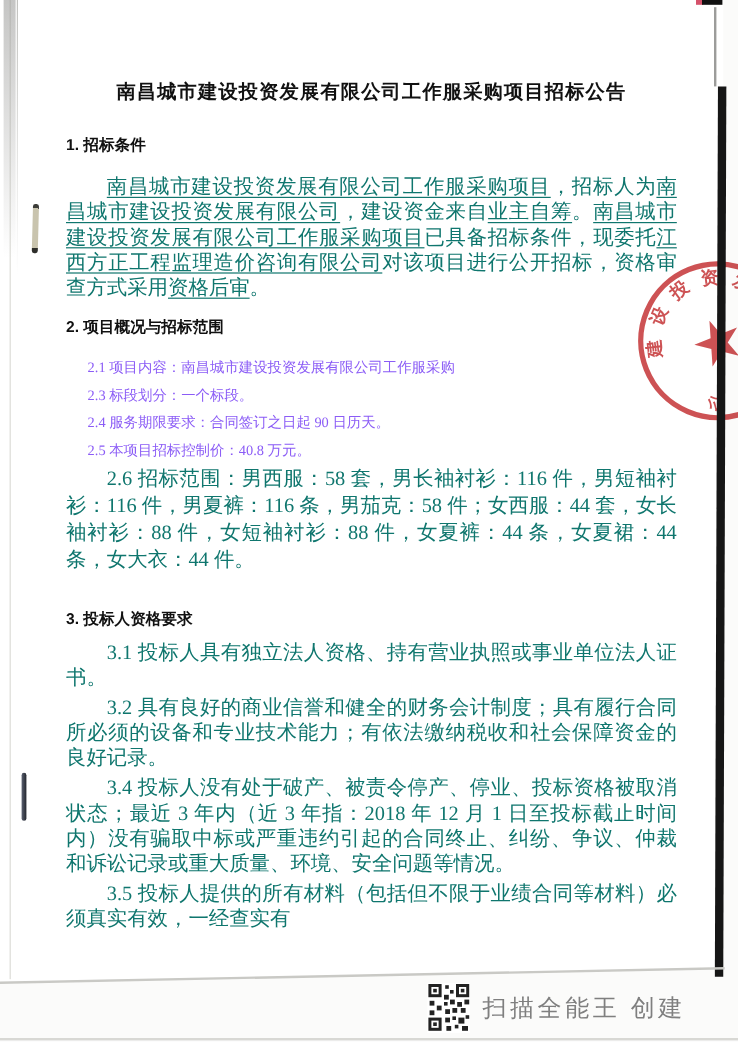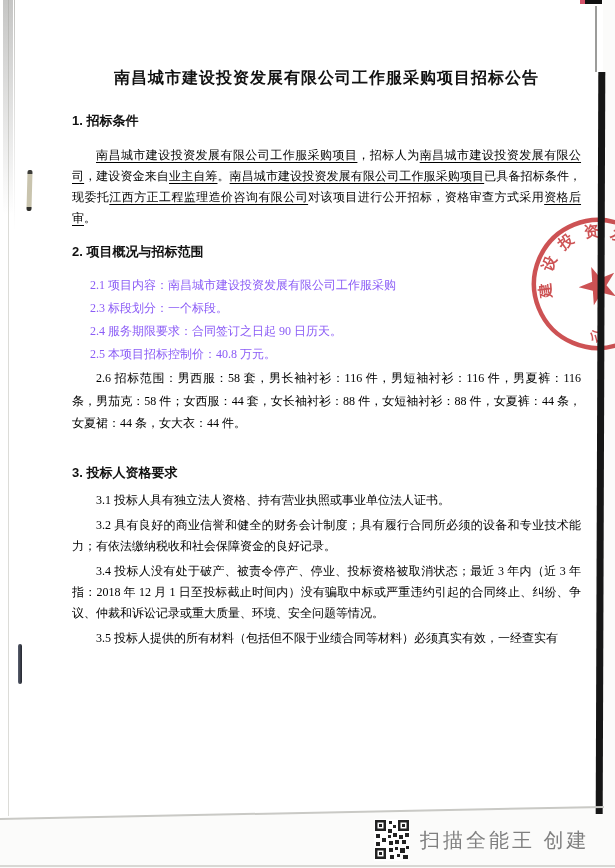--- a/index.html
+++ b/index.html
@@ -39,54 +39,54 @@
               transform:rotate(1.5deg); }
   .staple-2 { position:absolute; left:18px; top:644px; width:4px; height:40px; border-radius:2px;
               background:linear-gradient(to right,#5a6070,#23262e); }
   .edge-strip { position:absolute; left:597px; top:72px; width:7px; height:742px; background:#161616;
               transform:rotate(.2deg); }
   .edge-line-top { position:absolute; left:595px; top:6px; width:2px; height:66px; background:#9c9c9a; }
   .corner-mark-black { position:absolute; left:585px; top:0; width:17px; height:4px; background:#111; }
   .corner-mark-red { position:absolute; left:580px; top:0; width:6px; height:4px; background:#d5526a; }
 
   
-  .content { position:absolute; left:72px; top:66px; width:509px; }
+  .content { position:absolute; left:55px; top:66px; width:509px; }
   .doc-title {
     font-family:"Liberation Sans","DejaVu Sans",sans-serif;
     font-size:16px; font-weight:700; text-align:center; letter-spacing:1px;
     line-height:24px; color:#111;
   }
   .doc-num {
     font-family:"Liberation Sans","DejaVu Sans",sans-serif;
     font-size:11.5px; font-weight:700; text-align:center; margin-top:7px; line-height:14px;
   }
   h2.sec {
     font-family:"Liberation Sans","DejaVu Sans",sans-serif;
     font-size:13px; font-weight:700; color:#111; line-height:17px;
   }
   .sec-1 { margin-top:22px; }
   .sec-2 { margin-top:14px; }
   .sec-3 { margin-top:29px; }
   .para {
-    font-size:12px; line-height:21px; text-align:justify; color:#000000;
+    font-size:17px; line-height:21px; text-align:justify; color:#0f766e;
   }
   .p-intro { margin-top:16px; text-indent:2em; }
   .u { text-decoration:underline; text-underline-offset:3px; text-decoration-thickness:1px; }
   .ov-list { margin-top:15px; }
   .ov-item { font-size:12px; line-height:21px; padding-left:18px; margin-bottom:2px; color:#8b5cf6; }
   .p-scope { margin-top:2px; text-indent:2em; line-height:22.5px; }
   .p-q { margin-top:4px; text-indent:2em; }
   .p-q-first { margin-top:9px; text-indent:2em; }
 
   
   .seal-svg { position:absolute; left:520px; top:192px; mix-blend-mode:multiply; opacity:.88; }
   .seal-svg text { font-family:"Liberation Sans","DejaVu Sans",sans-serif; font-weight:700; }
 
   
-  .watermark { position:absolute; left:374px; top:819px; display:flex; align-items:center;text-align:right; }
+  .watermark { position:absolute; left:356px; top:819px; display:flex; align-items:center;text-align:right; }
   .wm-text {
     font-family:"Liberation Sans","DejaVu Sans",sans-serif;
     font-size:20px; color:#7f7f7f; letter-spacing:3px; margin-left:10px;
   }
 </style>
 </head>
 <body>
 
 <div class="scene">
 

